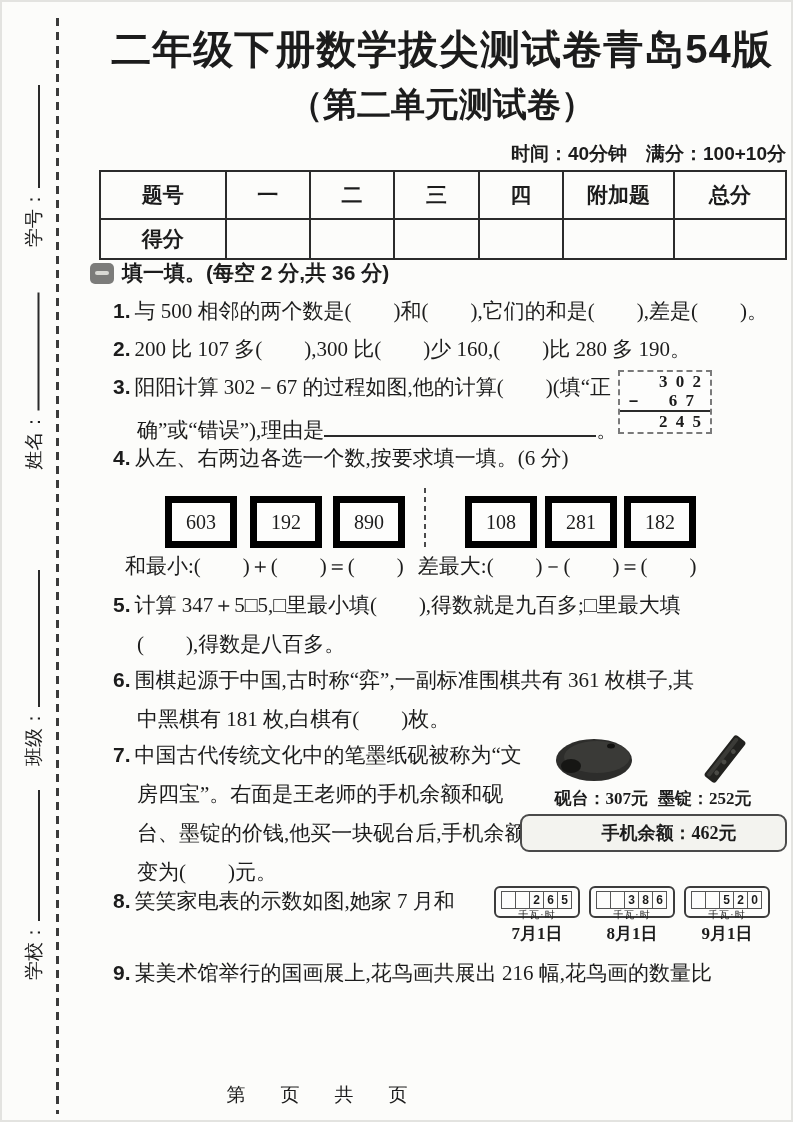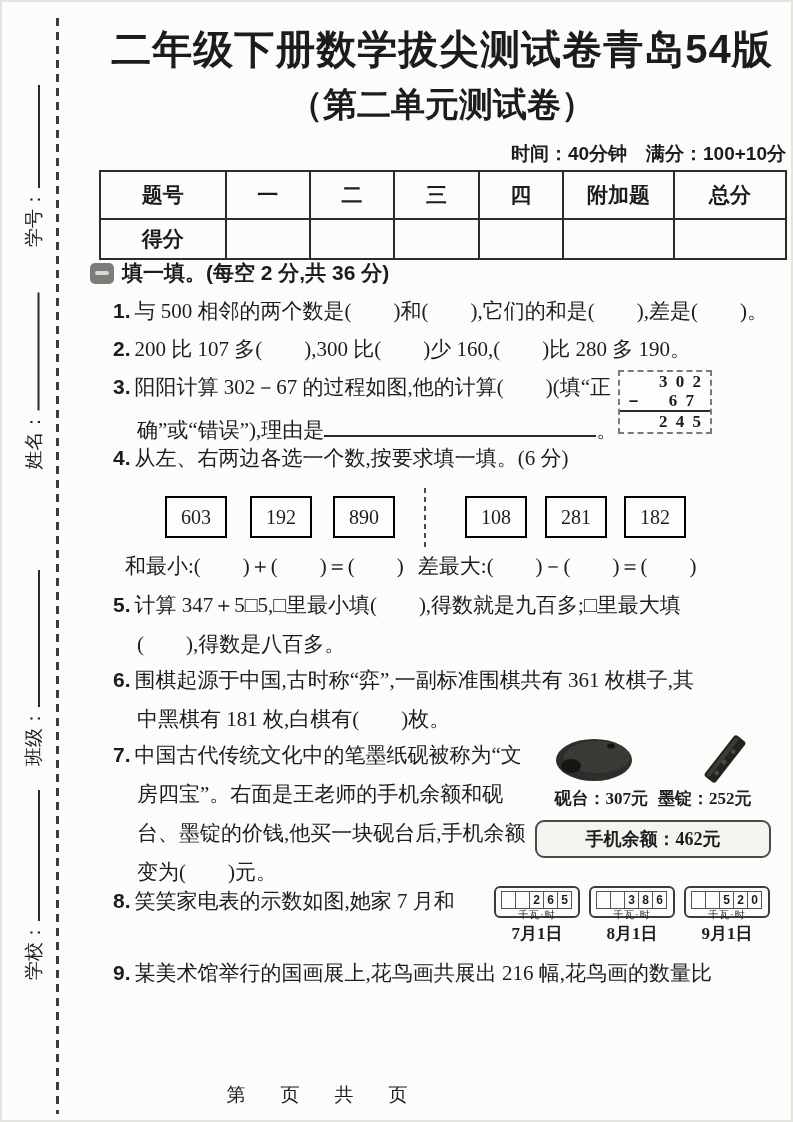--- a/index.html
+++ b/index.html
@@ -80,38 +80,38 @@
     font-size:17px;font-weight:bold;line-height:19px;
     font-family:"Liberation Serif","DejaVu Serif",serif;
   }
   .calcrow{text-align:right;padding-right:7px;letter-spacing:2px;}
   .calcrow.op{display:flex;justify-content:space-between;padding-left:5px;}
   .calcrow.result{border-top:2px solid #2b2b2b;}
 
   
   .numrow{position:absolute;left:100px;top:494px;width:688px;height:48px;}
   .numbox{
-    position:absolute;top:2px;width:58px;height:38px;border:2px solid #000000;
+    position:absolute;top:2px;width:58px;height:38px;border:7px solid #000000;
     display:flex;align-items:center;justify-content:center;font-size:20px;background:#fdfdfc;
   }
   .vdivider{
     position:absolute;left:324px;top:-6px;height:62px;width:2px;
     background:repeating-linear-gradient(180deg,#4a4a4a 0 5px,transparent 5px 9px);
   }
   .sumline{position:absolute;left:125px;top:552px;font-size:21px;white-space:nowrap;}
   .sumline .gap{display:inline-block;width:14px;}
 
   
   .q7fig{position:absolute;left:520px;top:733px;width:266px;}
   .q7imgs{display:flex;justify-content:space-around;align-items:center;height:52px;}
   .q7prices{display:flex;justify-content:center;gap:10px;font-size:17px;font-weight:bold;margin-top:2px;white-space:nowrap;}
   .balance{
-    margin:10px auto 0;width:232px;height:34px;border:2px solid #4a4a4a;border-radius:9px;
+    margin:4px auto 0;width:232px;height:34px;border:2px solid #4a4a4a;border-radius:9px;
     background:#f3f3ef;display:flex;align-items:center;justify-content:center;
-    font-size:18px;font-weight:bold;
+    font-size:18px;font-weight:bold;padding-left:31px;
   }
 
   
   .meters{position:absolute;left:494px;top:886px;width:292px;display:flex;gap:9px;}
   .meter{width:86px;text-align:center;}
   .meterbox{
     border:2px solid #3c3c3c;border-radius:6px;background:#fdfdfc;
     padding:3px 2px 1px;height:32px;box-sizing:border-box;
   }
   .digits{display:flex;justify-content:center;}

